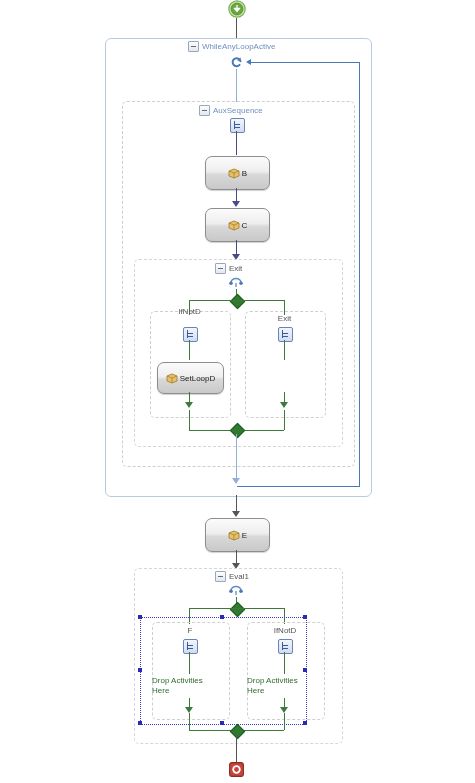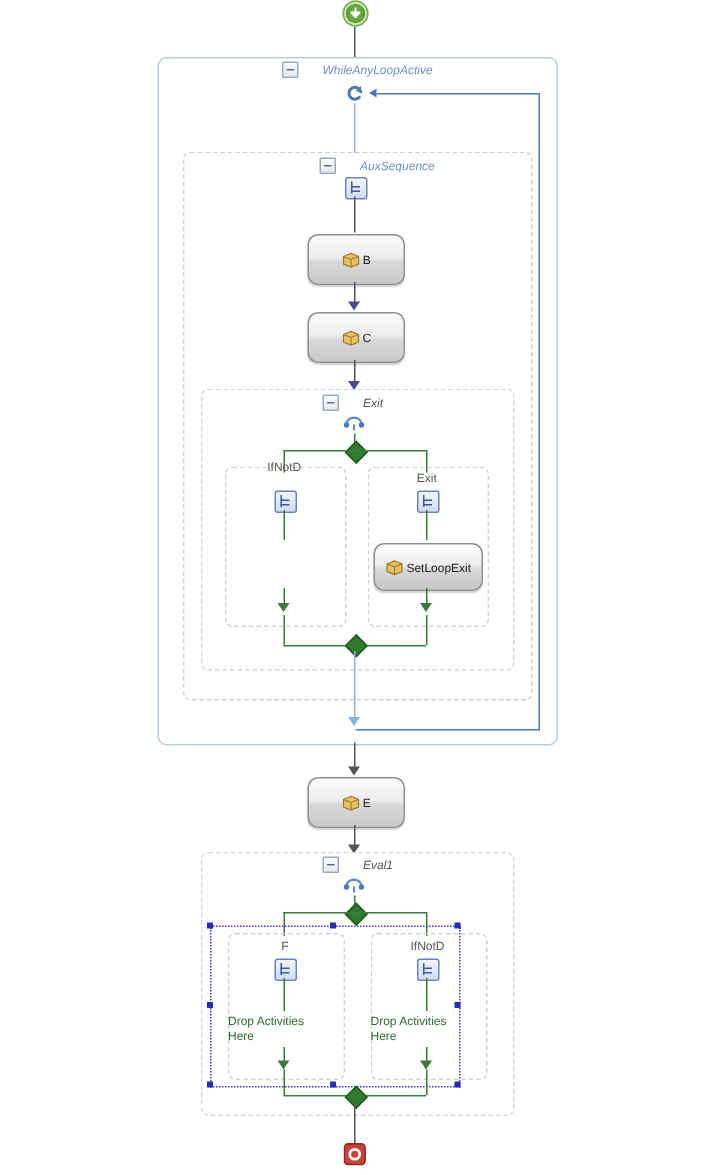--- a/index.html
+++ b/index.html
@@ -28,21 +28,21 @@
   .arrow-dn.purple{border-top-color:#4a4a8a;}
   .arrow-dn.green{border-top-color:#3c7a3c;}
   .arrow-dn.lblue{border-top-color:#8fb0dd;}
   .arrow-lf{position:absolute;width:0;height:0;border-top:3px solid transparent;border-bottom:3px solid transparent;border-right:5px solid #4a78b8;}
 
   
   .container-box{position:absolute;border:1px solid #b9cbe3;border-radius:6px;background:#ffffff;}
   .container-box.dashed{border:1px dashed #cfcfcf;border-radius:5px;background:transparent;}
   .container-box.dashed2{border:1px dashed #d6d6d6;border-radius:5px;background:transparent;}
 
-  .hdr{position:absolute;display:flex;align-items:center;gap:16px;white-space:nowrap;font-style:italic;}
+  .hdr{position:absolute;display:flex;align-items:center;gap:3px;white-space:nowrap;}
   .hdr .lbl{font-size:8px;color:#6f8fc0;}
   .hdr .lbl.dark{color:#555;}
 
   
   .expander{width:9px;height:9px;border:1px solid #9aa8bb;background:linear-gradient(#fdfdfd,#e3e8ef);border-radius:1px;position:relative;display:inline-block;}
   .expander::after{content:"";position:absolute;left:2px;top:4px;width:5px;height:1px;background:#5d6b7e;}
 
   
   .ico{display:inline-block;position:relative;}
   .seq-ico{width:13px;height:13px;border:1px solid #6b82b8;background:linear-gradient(#f2f6fc,#cfdcf0);border-radius:2px;}
@@ -109,21 +109,21 @@
 
   <div class="arrow-lf" style="left:246px;top:59px;"></div>
   <div class="hline blue" style="left:251px;top:62px;width:109px;"></div>
   <div class="vline blue" style="left:359px;top:62px;height:424px;background:#4a78b8;"></div>
   <div class="hline blue" style="left:237px;top:486px;width:123px;"></div>
 
   <div class="vline blue" style="left:236px;top:69px;height:33px;background:#8fb0dd;"></div>
 
   <div class="container-box dashed" style="left:122px;top:101px;width:231px;height:364px;"></div>
 
-  <div class="hdr" style="left:213px;top:105px;">
+  <div class="hdr" style="left:199px;top:105px;">
     <span class="expander"></span>
     <span class="lbl">AuxSequence</span>
   </div>
 
   <div class="abs" style="left:230px;top:118px;">
     <span class="ico seq-ico"></span>
   </div>
 
   <div class="vline purple" style="left:236px;top:131px;height:24px;"></div>
 
@@ -175,37 +175,37 @@
   <div class="diamond" style="left:232px;top:296px;"></div>
 
   <div class="hline" style="left:189px;top:300px;width:95px;"></div>
   <div class="vline green" style="left:189px;top:300px;height:15px;"></div>
   <div class="vline green" style="left:284px;top:300px;height:15px;"></div>
 
   <div class="container-box dashed" style="left:150px;top:311px;width:79px;height:105px;"></div>
   <div class="branch-lbl" style="left:150px;top:307px;width:79px;">IfNotD</div>
   <div class="abs" style="left:183px;top:327px;"><span class="ico seq-ico"></span></div>
   <div class="vline green" style="left:189px;top:340px;height:20px;"></div>
-  <div class="vline green" style="left:189px;top:392px;height:12px;"></div>
-  <div class="arrow-dn green" style="left:185px;top:402px;"></div>
-
-  <div class="container-box dashed" style="left:245px;top:311px;width:79px;height:105px;"></div>
-  <div class="branch-lbl" style="left:245px;top:314px;width:79px;">Exit</div>
-  <div class="abs" style="left:278px;top:327px;"><span class="ico seq-ico"></span></div>
-  <div class="vline green" style="left:284px;top:340px;height:20px;"></div>
-  <div class="activity" style="left:249px;top:362px;width:71px;height:30px;">
+  <div class="activity" style="left:157px;top:362px;width:65px;height:30px;">
     <span class="act-ico">
       <svg width="12" height="11" viewBox="0 0 12 11">
         <path d="M1 3 L6 1 L11 3 L11 8 L6 10 L1 8 Z" fill="#e8c06a" stroke="#9c7a28" stroke-width="0.8"></path>
         <path d="M1 3 L6 5 L11 3" fill="none" stroke="#9c7a28" stroke-width="0.7"></path>
         <path d="M6 5 L6 10" fill="none" stroke="#9c7a28" stroke-width="0.7"></path>
       </svg>
     </span>
-    <span>SetLoopExit</span>
-  </div>
+    <span>SetLoopD</span>
+  </div>
+  <div class="vline green" style="left:189px;top:392px;height:12px;"></div>
+  <div class="arrow-dn green" style="left:185px;top:402px;"></div>
+
+  <div class="container-box dashed" style="left:245px;top:311px;width:79px;height:105px;"></div>
+  <div class="branch-lbl" style="left:245px;top:314px;width:79px;">Exit</div>
+  <div class="abs" style="left:278px;top:327px;"><span class="ico seq-ico"></span></div>
+  <div class="vline green" style="left:284px;top:340px;height:20px;"></div>
   <div class="vline green" style="left:284px;top:392px;height:12px;"></div>
   <div class="arrow-dn green" style="left:280px;top:402px;"></div>
 
   <div class="vline green" style="left:189px;top:410px;height:20px;"></div>
   <div class="vline green" style="left:284px;top:410px;height:20px;"></div>
   <div class="hline" style="left:189px;top:430px;width:95px;"></div>
   <div class="diamond" style="left:232px;top:425px;"></div>
 
   <div class="vline blue" style="left:236px;top:434px;height:46px;background:#8fb0dd;"></div>
   <div class="arrow-dn lblue" style="left:232px;top:478px;"></div>

